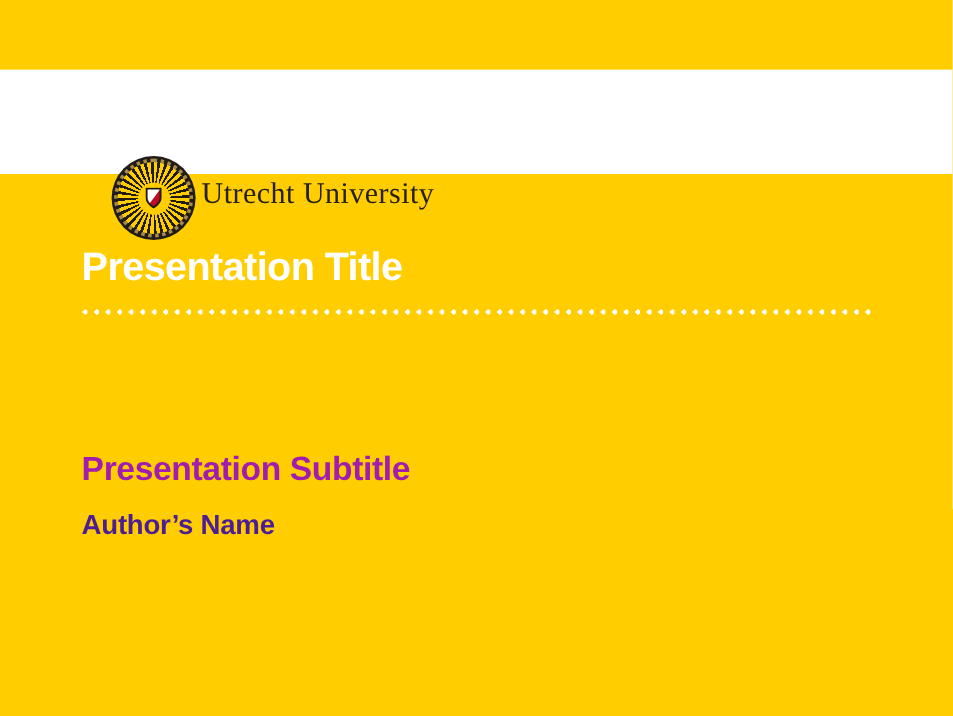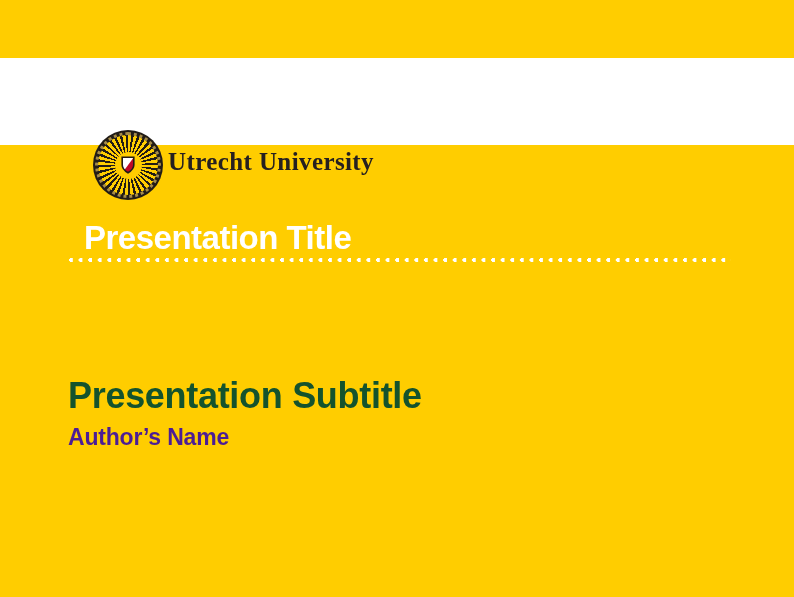--- a/index.html
+++ b/index.html
@@ -46,56 +46,56 @@
     border-radius: 50%;
     background: #FFCD00;
     display: flex; align-items: center; justify-content: center;
   }
   .shield-svg { display: block; }
 
   .logo-text {
     position: absolute;
     left: 168px; top: 90px;
     font-family: "Liberation Serif", serif;
-    font-weight: 700;
+    font-weight: 400;
     font-size: 25px;
     letter-spacing: 0.4px;
     color: #262020;
     white-space: nowrap;
   }
 
   
   .title {
     position: absolute;
     left: 68px; top: 203px;
-    margin: 16px;
+    margin: 0;
     font-size: 33px;
     font-weight: 700;
     letter-spacing: -0.5px;
     line-height: 1.15;
     color: #FFFFFF;
     white-space: nowrap;
   }
   .dotted-divider {
     position: absolute;
     left: 68px; top: 257px;
     width: 663px; height: 6px;
     background-image: radial-gradient(circle 2.1px at 3px 3px, #FFFFFF 97%, rgba(255,255,255,0) 100%);
     background-size: 9.6px 6px;
     background-repeat: repeat-x;
   }
   .subtitle {
     position: absolute;
     left: 68px; top: 376px;
     margin: 0;
-    font-size: 36px;
+    font-size: 28px;
     font-weight: 700;
     letter-spacing: -0.3px;
     line-height: 1.1;
-    color: #14532d;
+    color: #a21caf;
     white-space: nowrap;
   }
   .author {
     position: absolute;
     left: 68px; top: 425px;
     margin: 0;
     font-size: 23px;
     font-weight: 700;
     letter-spacing: -0.2px;
     line-height: 1.1;

